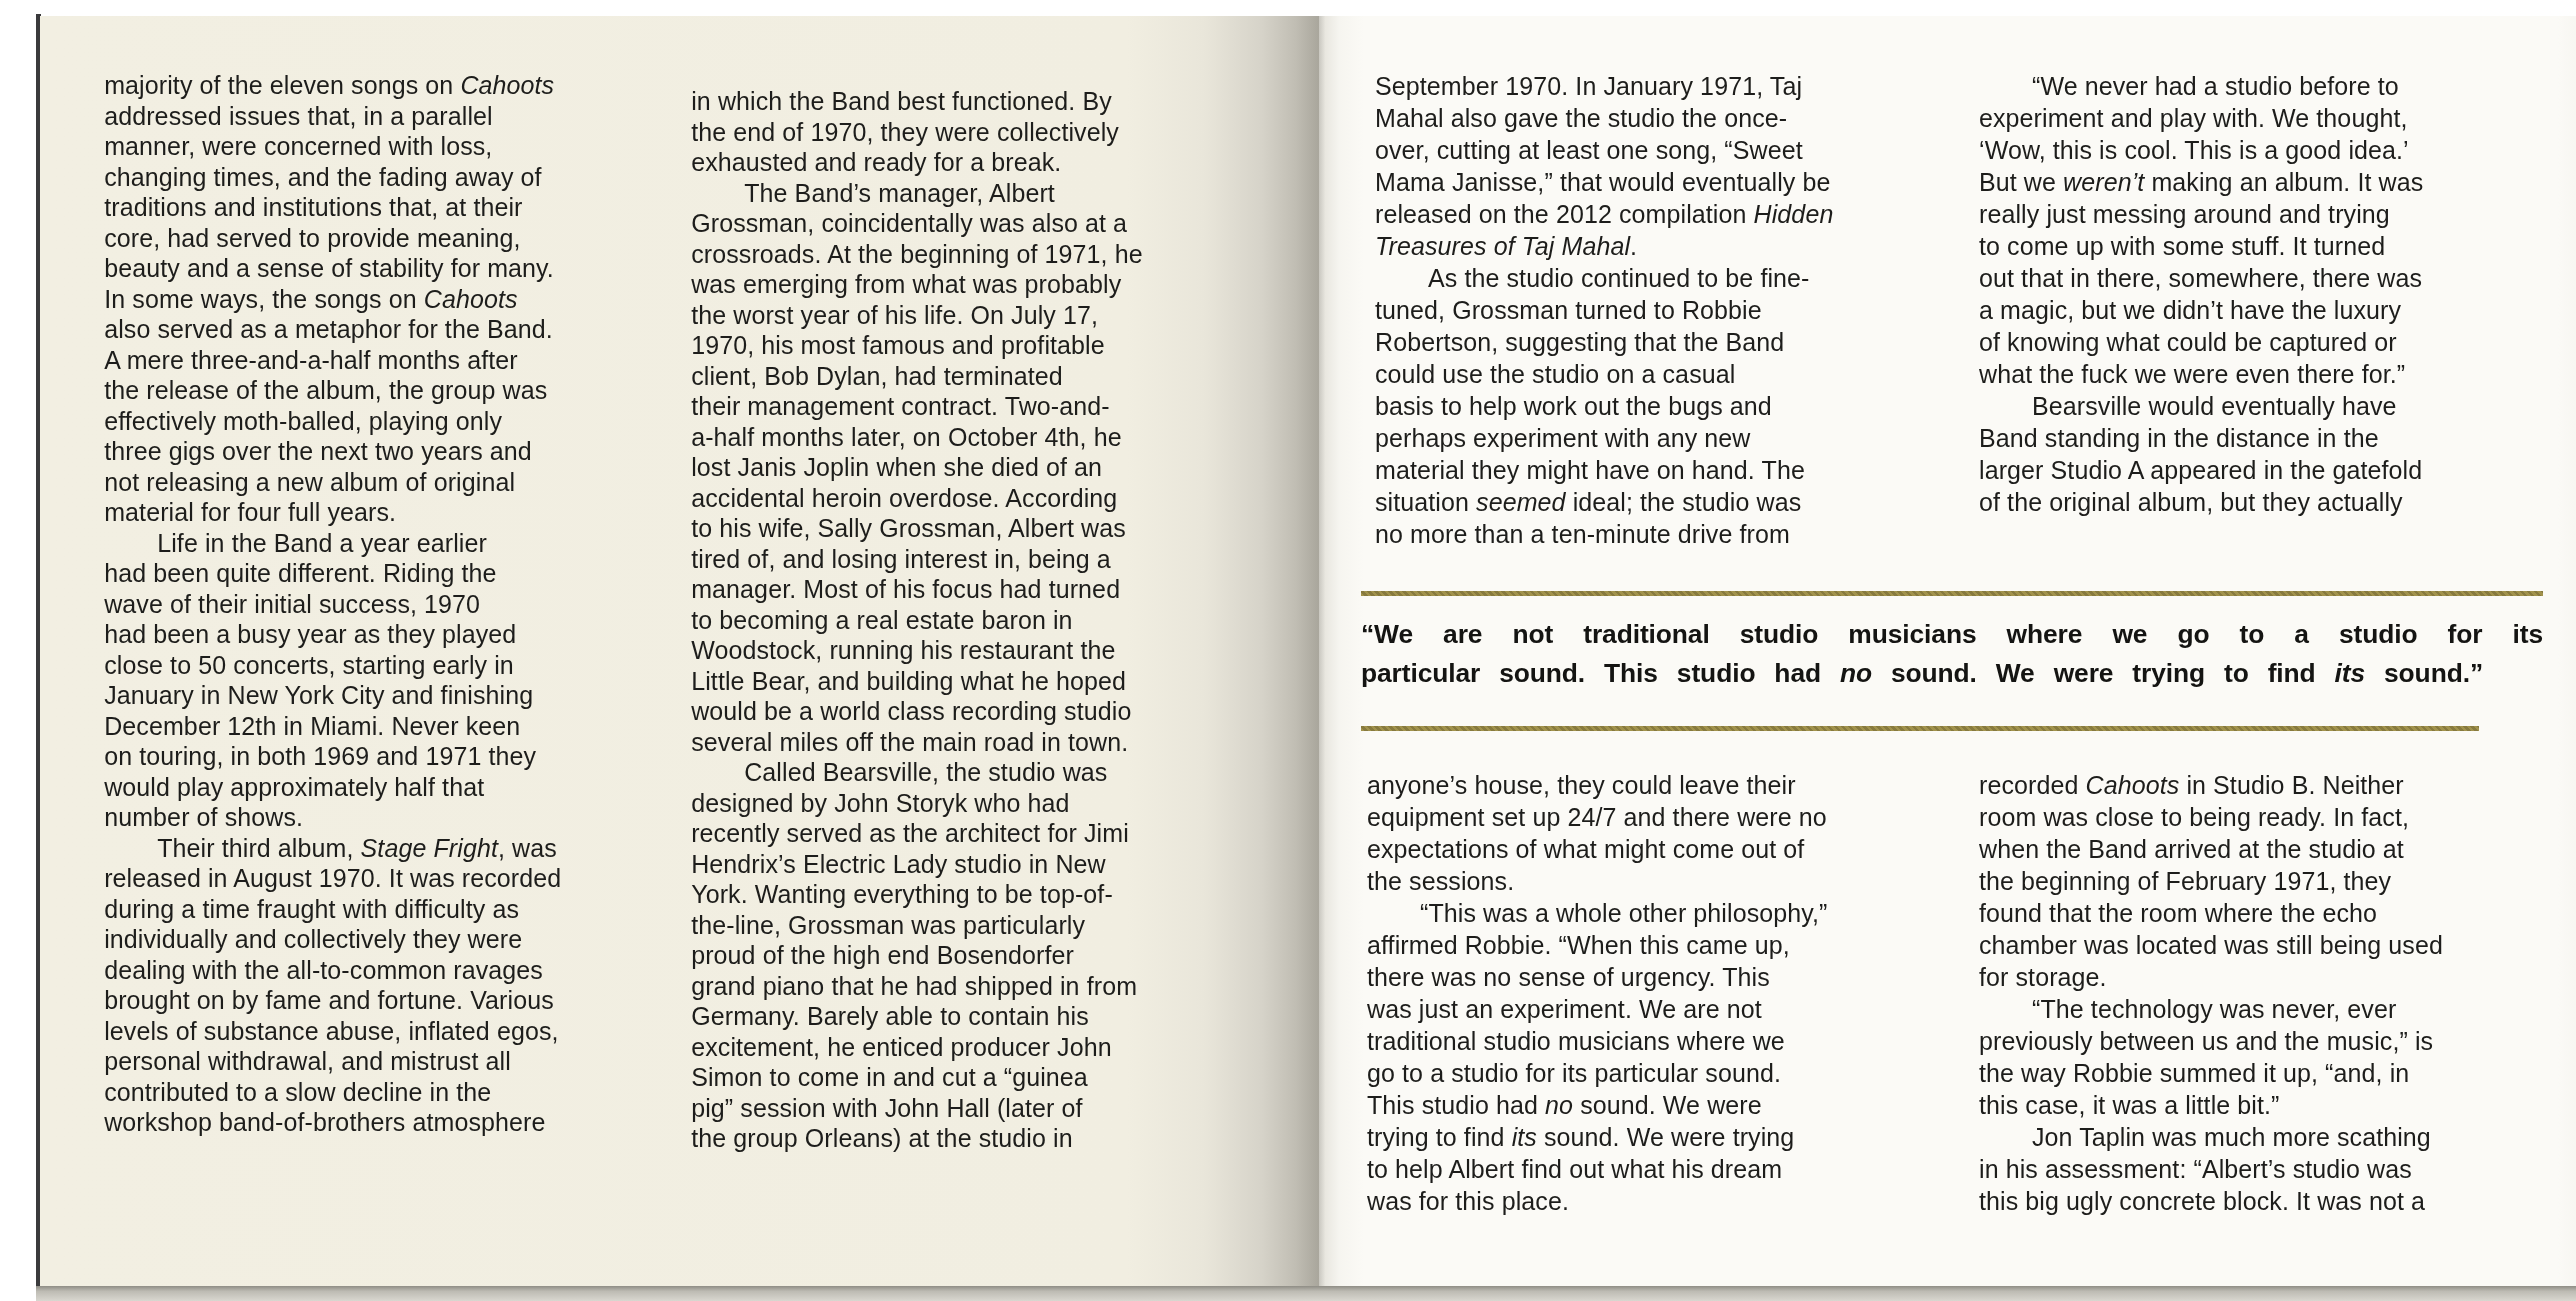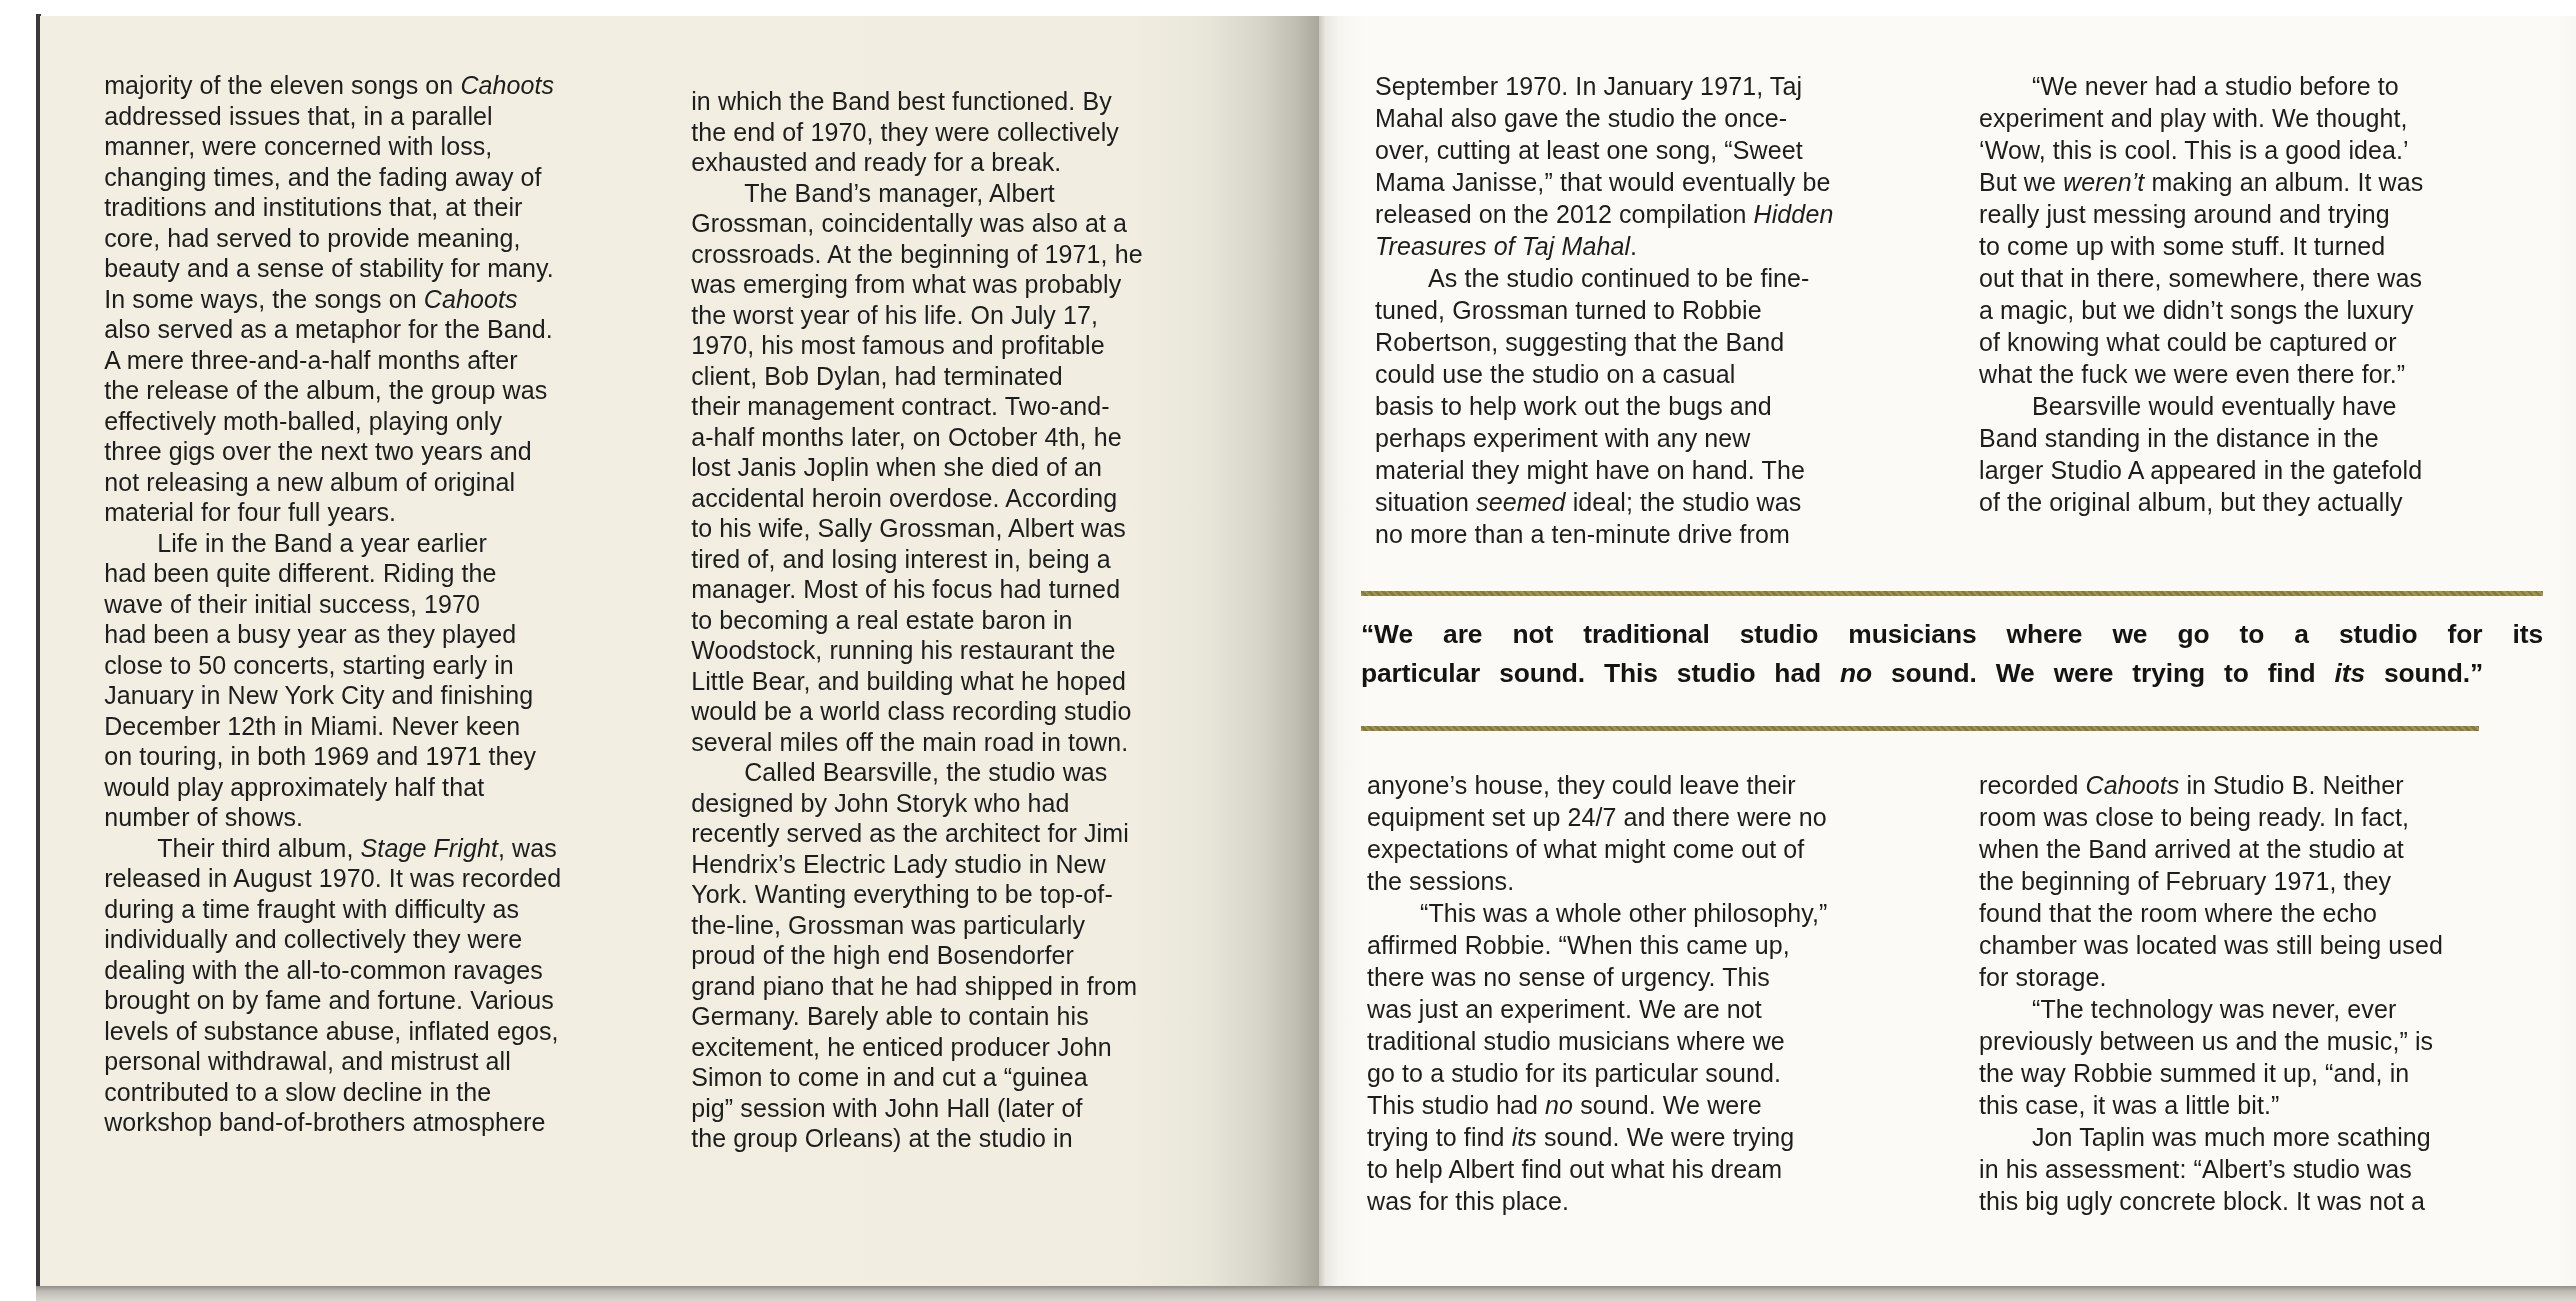--- a/index.html
+++ b/index.html
@@ -164,21 +164,21 @@
         <div class="line">no more than a ten-minute drive from</div>
       </div>
     <div class="col col-right-page col4u">
         <div class="line indent">“We never had a studio before to</div>
         <div class="line">experiment and play with. We thought,</div>
         <div class="line">‘Wow, this is cool. This is a good idea.’</div>
         <div class="line">But we <em>weren’t</em> making an album. It was</div>
         <div class="line">really just messing around and trying</div>
         <div class="line">to come up with some stuff. It turned</div>
         <div class="line">out that in there, somewhere, there was</div>
-        <div class="line">a magic, but we didn’t songs the luxury</div>
+        <div class="line">a magic, but we didn’t have the luxury</div>
         <div class="line">of knowing what could be captured or</div>
         <div class="line">what the fuck we were even there for.”</div>
         <div class="line indent">Bearsville would eventually have</div>
         <div class="line">Band standing in the distance in the</div>
         <div class="line">larger Studio A appeared in the gatefold</div>
         <div class="line">of the original album, but they actually</div>
       </div>
 
     <div class="rule rule-top"></div>
     <div class="pullquote">

